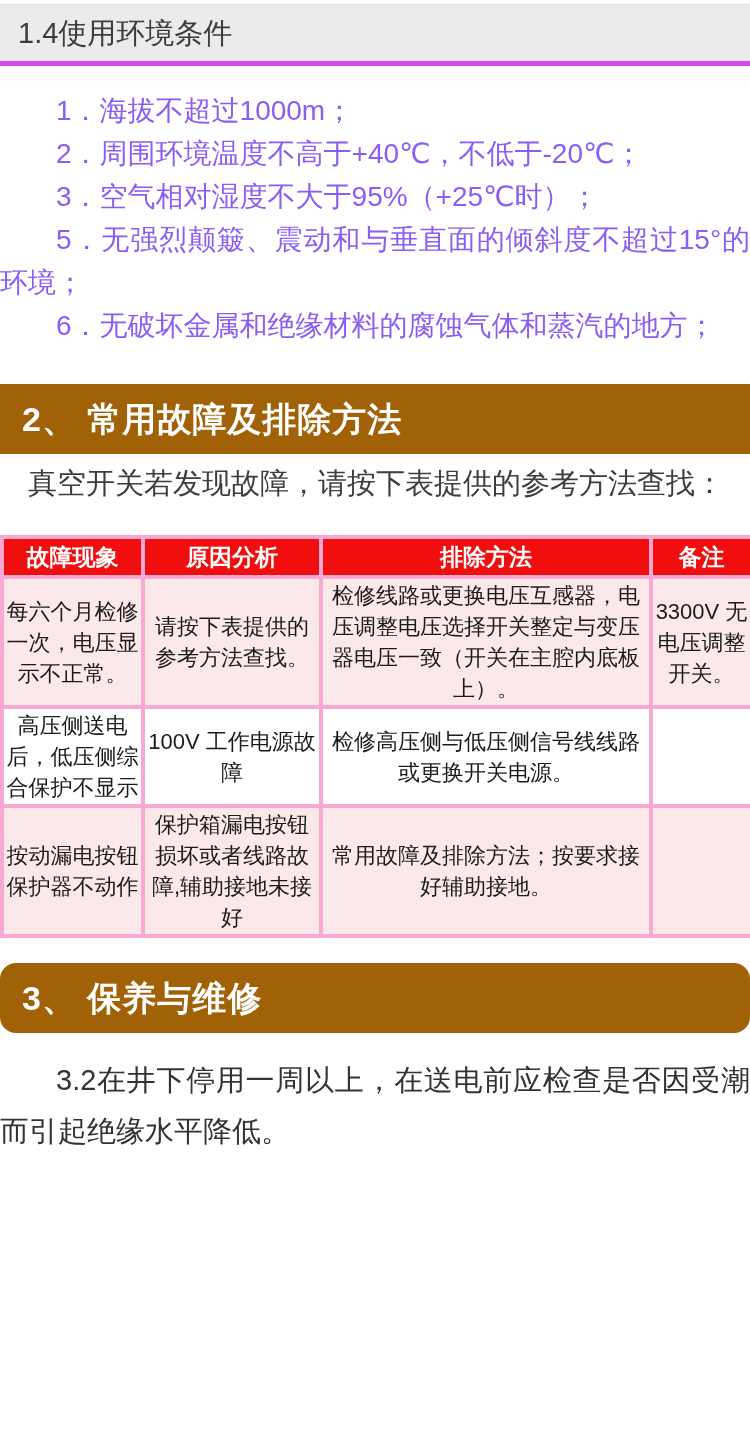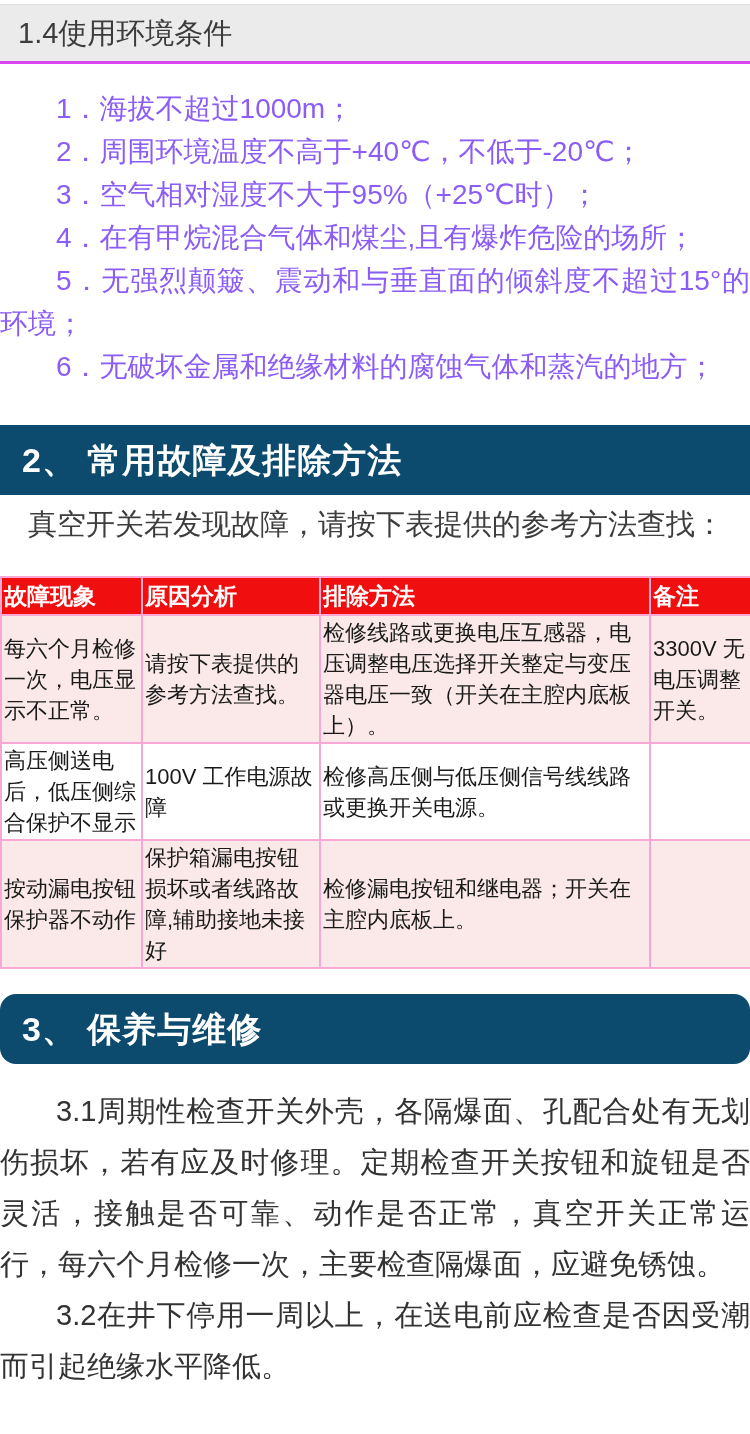--- a/index.html
+++ b/index.html
@@ -15,21 +15,21 @@
     color: #3a3a3a;
   }
 
   
   .top-header {
     margin-top: 4px;
     height: 56px;
     line-height: 56px;
     background: #ebebeb;
     border-top: 1px solid #e0e0e0;
-    border-bottom: 3px solid #d946ef;
+    border-bottom: 5px solid #d946ef;
     font-size: 29px;
     font-weight: 500;
     padding-left: 18px;
     color: #3c3c3c;
   }
 
   
   .env-list {
     margin-top: 23px;
     font-size: 28px;
@@ -37,21 +37,21 @@
     text-align: justify;
     color: #8b5cf6;
   }
   .env-item {
     text-indent: 56px;
     margin: 0;
   }
 
   
   .banner {
-    background: #0c4a6e;
+    background: #a16207;
     color: #ffffff;
     font-size: 34px;
     font-weight: bold;
     height: 70px;
     line-height: 70px;
     padding-left: 22px;
     letter-spacing: 1px;
   }
   .banner-2 { margin-top: 37px; }
   .banner-3 { margin-top: 25px; border-radius: 16px; }
@@ -67,22 +67,22 @@
 
   
   table.fault-table {
     width: 750px;
     margin-top: 33px;
     border-collapse: collapse;
     table-layout: fixed;
   }
   .fault-table th,
   .fault-table td {
-    border: 2px solid #f9a8d4;
-    text-align: left;
+    border: 4px solid #f9a8d4;
+    text-align: center;
     vertical-align: middle;
     padding: 1px 2px;
     font-size: 22px;
     line-height: 31px;
     color: #1a1a1a;
     word-break: break-all;
     margin-top: 48px;
   }
   .fault-table th {
     background: #f10e0e;
@@ -113,21 +113,20 @@
 <body>
 
 <div class="top-header">
   <span>1.4使用环境条件</span>
 </div>
 
 <div class="env-list">
   <p class="env-item">1．海拔不超过1000m；</p>
   <p class="env-item">2．周围环境温度不高于+40℃，不低于-20℃；</p>
   <p class="env-item">3．空气相对湿度不大于95%（+25℃时）；</p>
-  <p class="env-item">4．在有甲烷混合气体和煤尘,且有爆炸危险的场所；</p>
   <p class="env-item">5．无强烈颠簸、震动和与垂直面的倾斜度不超过15°的环境；</p>
   <p class="env-item">6．无破坏金属和绝缘材料的腐蚀气体和蒸汽的地方；</p>
 </div>
 
 <div class="banner banner-2">
   <span>2、 常用故障及排除方法</span>
 </div>
 
 <div class="intro">真空开关若发现故障，请按下表提供的参考方法查找：</div>
 
@@ -155,26 +154,25 @@
     </tr>
     <tr>
       <td>高压侧送电后，低压侧综合保护不显示</td>
       <td>100V 工作电源故障</td>
       <td>检修高压侧与低压侧信号线线路或更换开关电源。</td>
       <td></td>
     </tr>
     <tr>
       <td>按动漏电按钮保护器不动作</td>
       <td>保护箱漏电按钮损坏或者线路故障,辅助接地未接好</td>
-      <td>检修漏电按钮和继电器；开关在主腔内底板上。</td>
+      <td>常用故障及排除方法；按要求接好辅助接地。</td>
       <td></td>
     </tr>
   </tbody>
 </table>
 
 <div class="banner banner-3">
   <span>3、 保养与维修</span>
 </div>
 
 <div class="maintenance">
-  <p>3.1周期性检查开关外壳，各隔爆面、孔配合处有无划伤损坏，若有应及时修理。定期检查开关按钮和旋钮是否灵活，接触是否可靠、动作是否正常，真空开关正常运行，每六个月检修一次，主要检查隔爆面，应避免锈蚀。</p>
   <p>3.2在井下停用一周以上，在送电前应检查是否因受潮而引起绝缘水平降低。</p>
 </div>
 
 </body></html>

